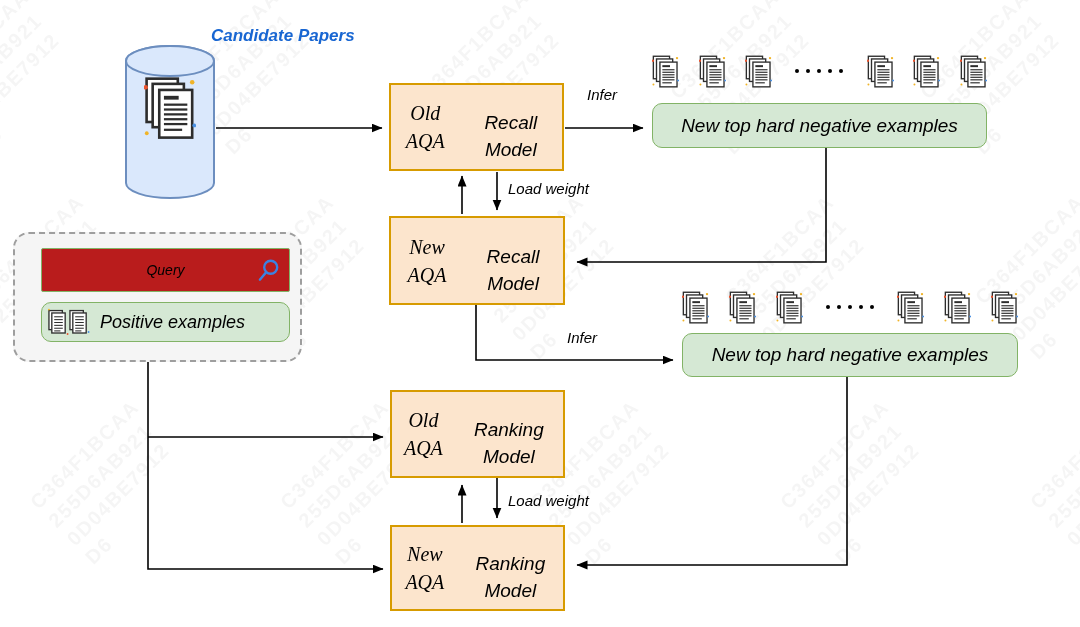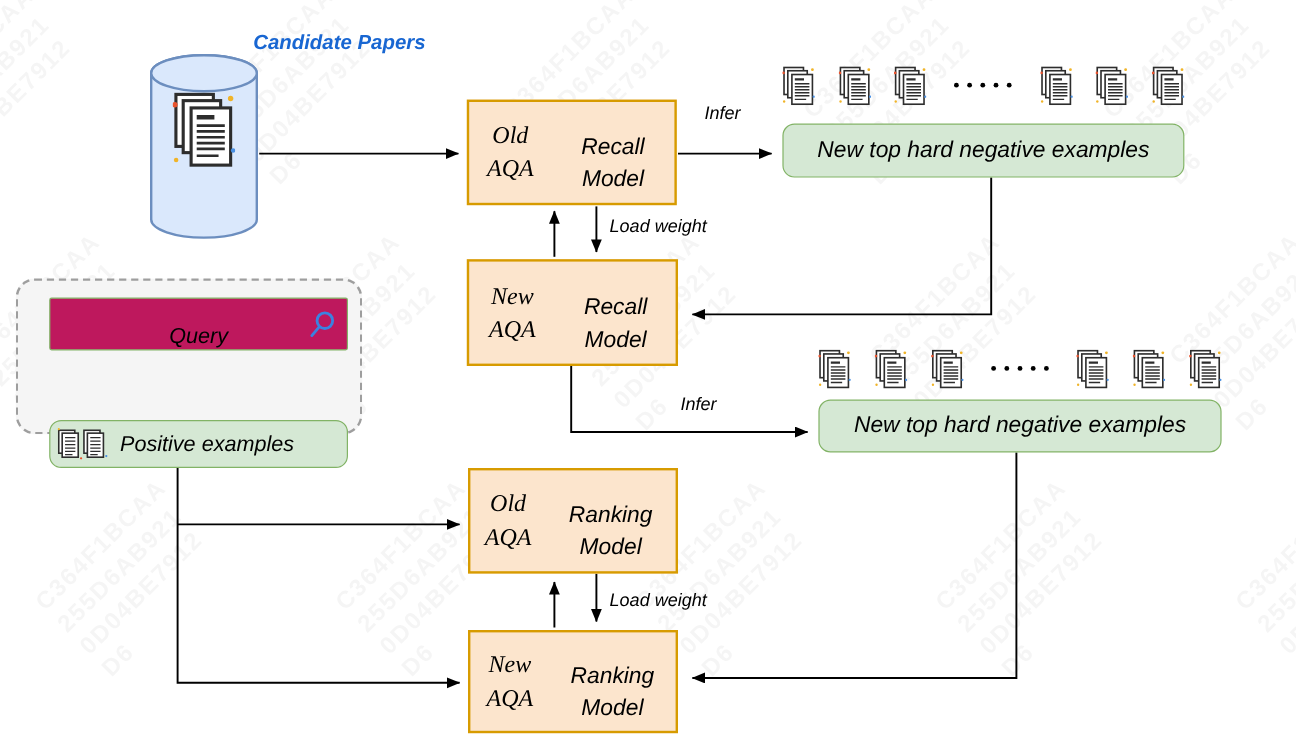--- a/index.html
+++ b/index.html
@@ -22,23 +22,23 @@
   .model-line1{font-family:"Liberation Serif",serif;font-style:italic;font-size:20px;}
   .model-line2{font-family:"Liberation Sans",sans-serif;font-style:italic;font-size:19px;margin-top:20px;}
 
   
   .output-box{position:absolute;background:#D5E8D4;border:1.6px solid #82B366;border-radius:10px;
               display:flex;align-items:center;justify-content:center;
               font-style:italic;font-size:19px;box-sizing:border-box;}
 
   
   .group-box{position:absolute;background:#F5F5F5;border:2px dashed #9E9E9E;border-radius:16px;box-sizing:border-box;}
-  .query-box{position:absolute;background:#be185d;border:1.6px solid #82B366;border-radius:2px;
-             display:flex;align-items:flex-end;justify-content:center;
-             font-style:italic;font-size:18px;box-sizing:border-box;}
+  .query-box{position:absolute;background:#b91c1c;border:1.6px solid #82B366;border-radius:2px;
+             display:flex;align-items:center;justify-content:center;
+             font-style:italic;font-size:14px;box-sizing:border-box;}
   .positive-box{position:absolute;background:#D5E8D4;border:1.6px solid #82B366;border-radius:10px;
              display:flex;align-items:center;box-sizing:border-box;padding:0 6px;}
   .positive-box .ptext{font-style:italic;font-size:18px;margin-left:10px;}
   .search-icon{position:absolute;right:8px;top:9px;width:26px;height:26px;}
 
   
   .edge-label{position:absolute;font-style:italic;font-size:15px;text-align:right;}
   .candidate-label{position:absolute;font-weight:bold;font-style:italic;font-size:17px;color:#1866D2;}
 
   
@@ -489,21 +489,21 @@
   <div class="group-box" style="left:13px;top:232px;width:289px;height:130px;">
     <div class="query-box" style="left:26px;top:14px;width:249px;height:44px;">
       <span>Query</span>
       <span class="search-icon">
         <svg viewBox="0 0 24 24" width="26" height="26">
           <circle cx="14.5" cy="8.5" r="6" fill="none" stroke="#3B82E0" stroke-width="2.2"></circle>
           <line x1="10" y1="13.5" x2="4.5" y2="20" stroke="#3B82E0" stroke-width="2.2" stroke-linecap="round"></line>
         </svg>
       </span>
     </div>
-    <div class="positive-box" style="left:26px;top:68px;width:249px;height:40px;margin-top:48px;">
+    <div class="positive-box" style="left:26px;top:68px;width:249px;height:40px;">
       <span class="minidocs">
           <svg viewBox="0 0 44 30">
   <g stroke="#2d2d2d" fill="#ffffff" stroke-width="1.4">
     <rect x="1" y="2.5" width="14" height="20"></rect>
     <rect x="4" y="5" width="14" height="21"></rect>
     <rect x="23" y="2.5" width="14" height="20"></rect>
     <rect x="26" y="5" width="14" height="21"></rect>
   </g>
   <g stroke="#2d2d2d" stroke-width="1.1">
     <line x1="6.5" y1="9" x2="15.5" y2="9"></line>

